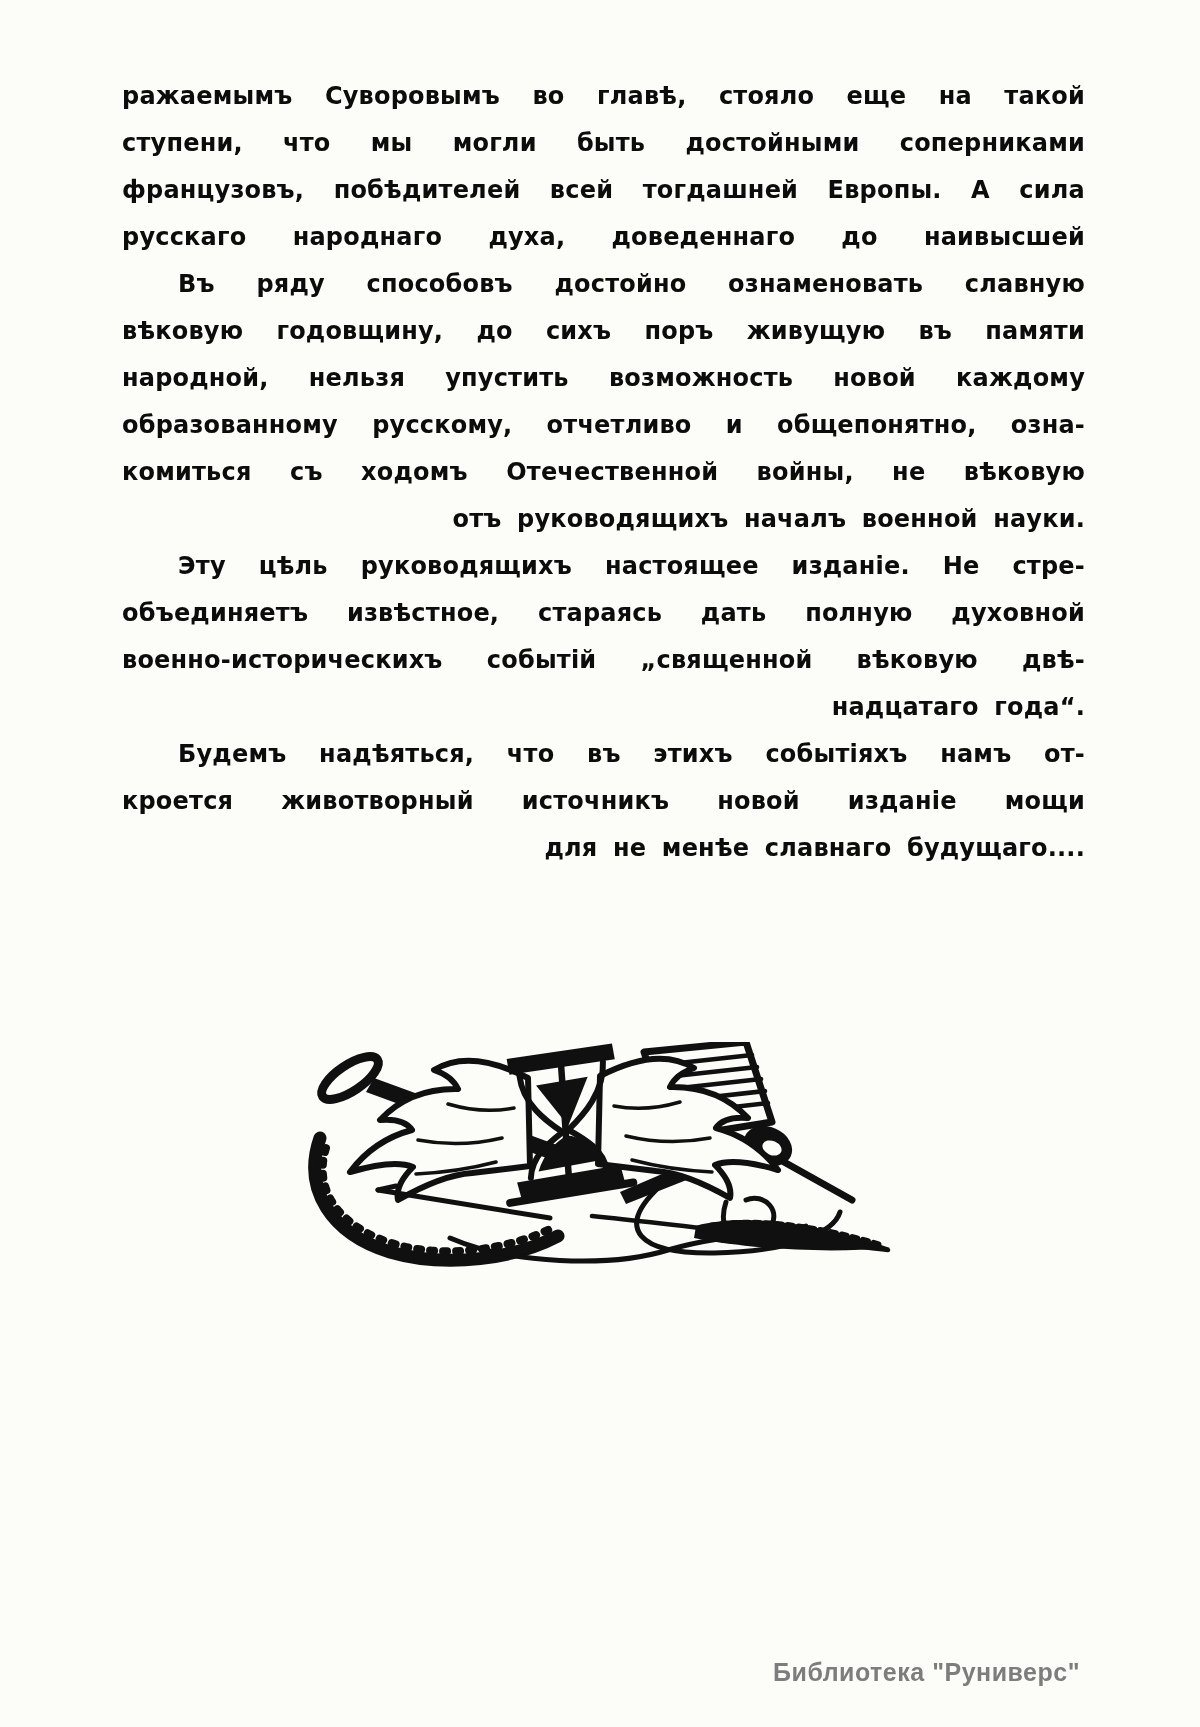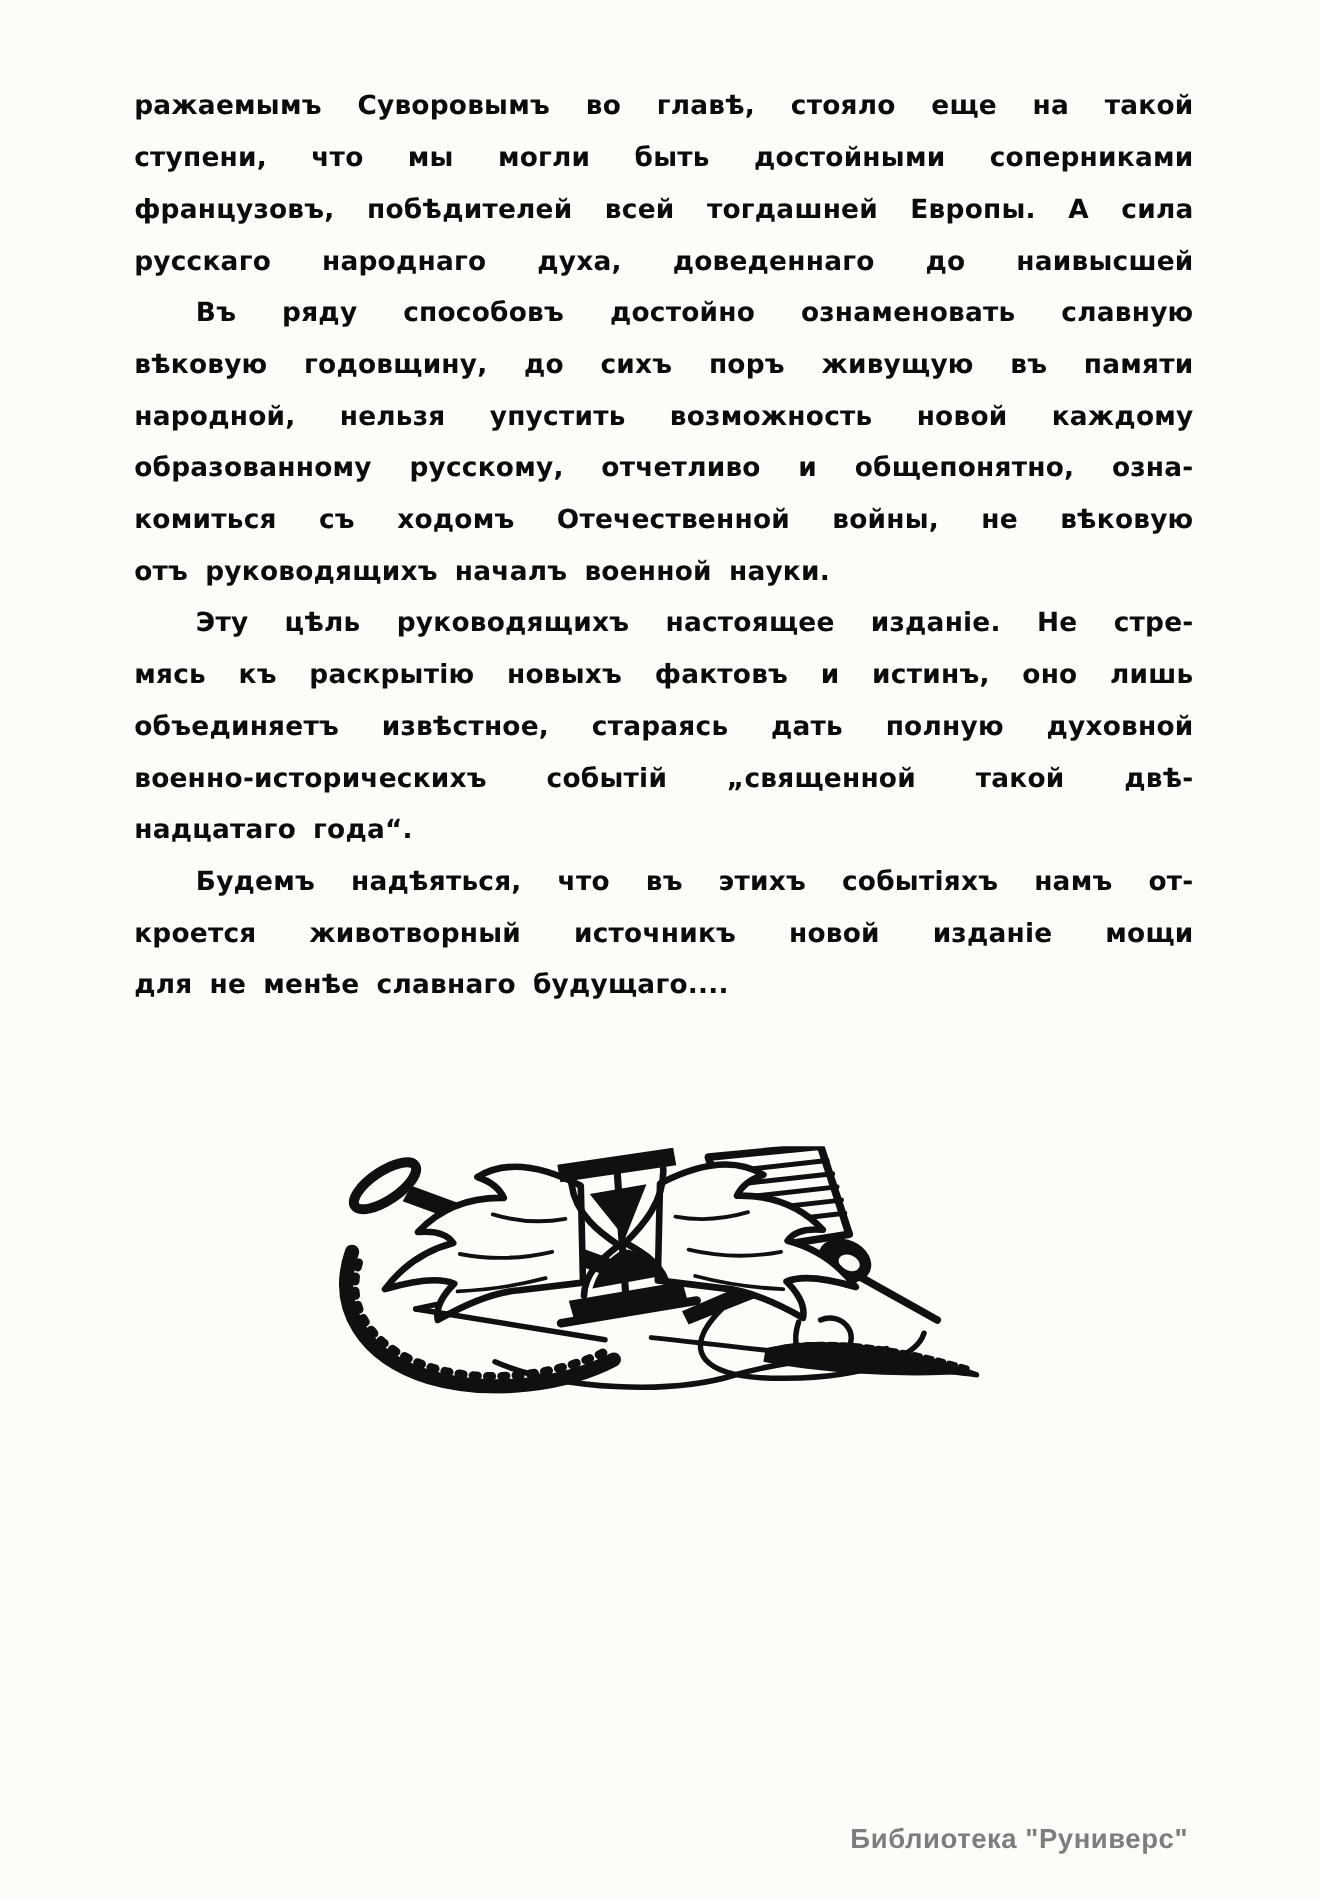--- a/index.html
+++ b/index.html
@@ -18,21 +18,21 @@
     font-size:24px;
     letter-spacing:0.2px;
   }
   .line{
     margin:0;
     height:47px;
     line-height:47px;
     white-space:nowrap;
   }
   .l-just{text-align:justify;text-align-last:justify;}
-  .l-end{text-align:left;word-spacing:7px;}
+  .l-end{text-align:right;word-spacing:7px;}
   .l-ind{text-indent:56px;}
   .vignette{
     position:absolute;
     left:300px;top:1042px;
     width:600px;height:225px;
     margin:0;
   }
   .watermark{
     position:absolute;
     top:1658px;right:120px;
@@ -53,23 +53,22 @@
     <p class="line l-just">ступени, что мы могли быть достойными соперниками</p>
     <p class="line l-just">французовъ, побѣдителей всей тогдашней Европы. А сила</p>
     <p class="line l-just">русскаго народнаго духа, доведеннаго до наивысшей</p>
     <p class="line l-just l-ind">Въ ряду способовъ достойно ознаменовать славную</p>
     <p class="line l-just">вѣковую годовщину, до сихъ поръ живущую въ памяти</p>
     <p class="line l-just">народной, нельзя упустить возможность новой каждому</p>
     <p class="line l-just">образованному русскому, отчетливо и общепонятно, озна-</p>
     <p class="line l-just">комиться съ ходомъ Отечественной войны, не вѣковую</p>
     <p class="line l-end">отъ руководящихъ началъ военной науки.</p>
     <p class="line l-just l-ind">Эту цѣль руководящихъ настоящее изданіе. Не стре-</p>
-    <p class="line l-just">мясь къ раскрытію новыхъ фактовъ и истинъ, оно лишь</p>
     <p class="line l-just">объединяетъ извѣстное, стараясь дать полную духовной</p>
-    <p class="line l-just">военно-историческихъ событій „священной такой двѣ-</p>
+    <p class="line l-just">военно-историческихъ событій „священной вѣковую двѣ-</p>
     <p class="line l-end">надцатаго года“.</p>
     <p class="line l-just l-ind">Будемъ надѣяться, что въ этихъ событіяхъ намъ от-</p>
     <p class="line l-just">кроется животворный источникъ новой изданіе мощи</p>
     <p class="line l-end">для не менѣе славнаго будущаго....</p>
   </main>
 
   <figure class="vignette">
     <svg viewBox="0 0 600 225" width="600" height="225" aria-hidden="true">
       <g stroke="#101010" fill="none" stroke-linecap="round" stroke-linejoin="round">
 

